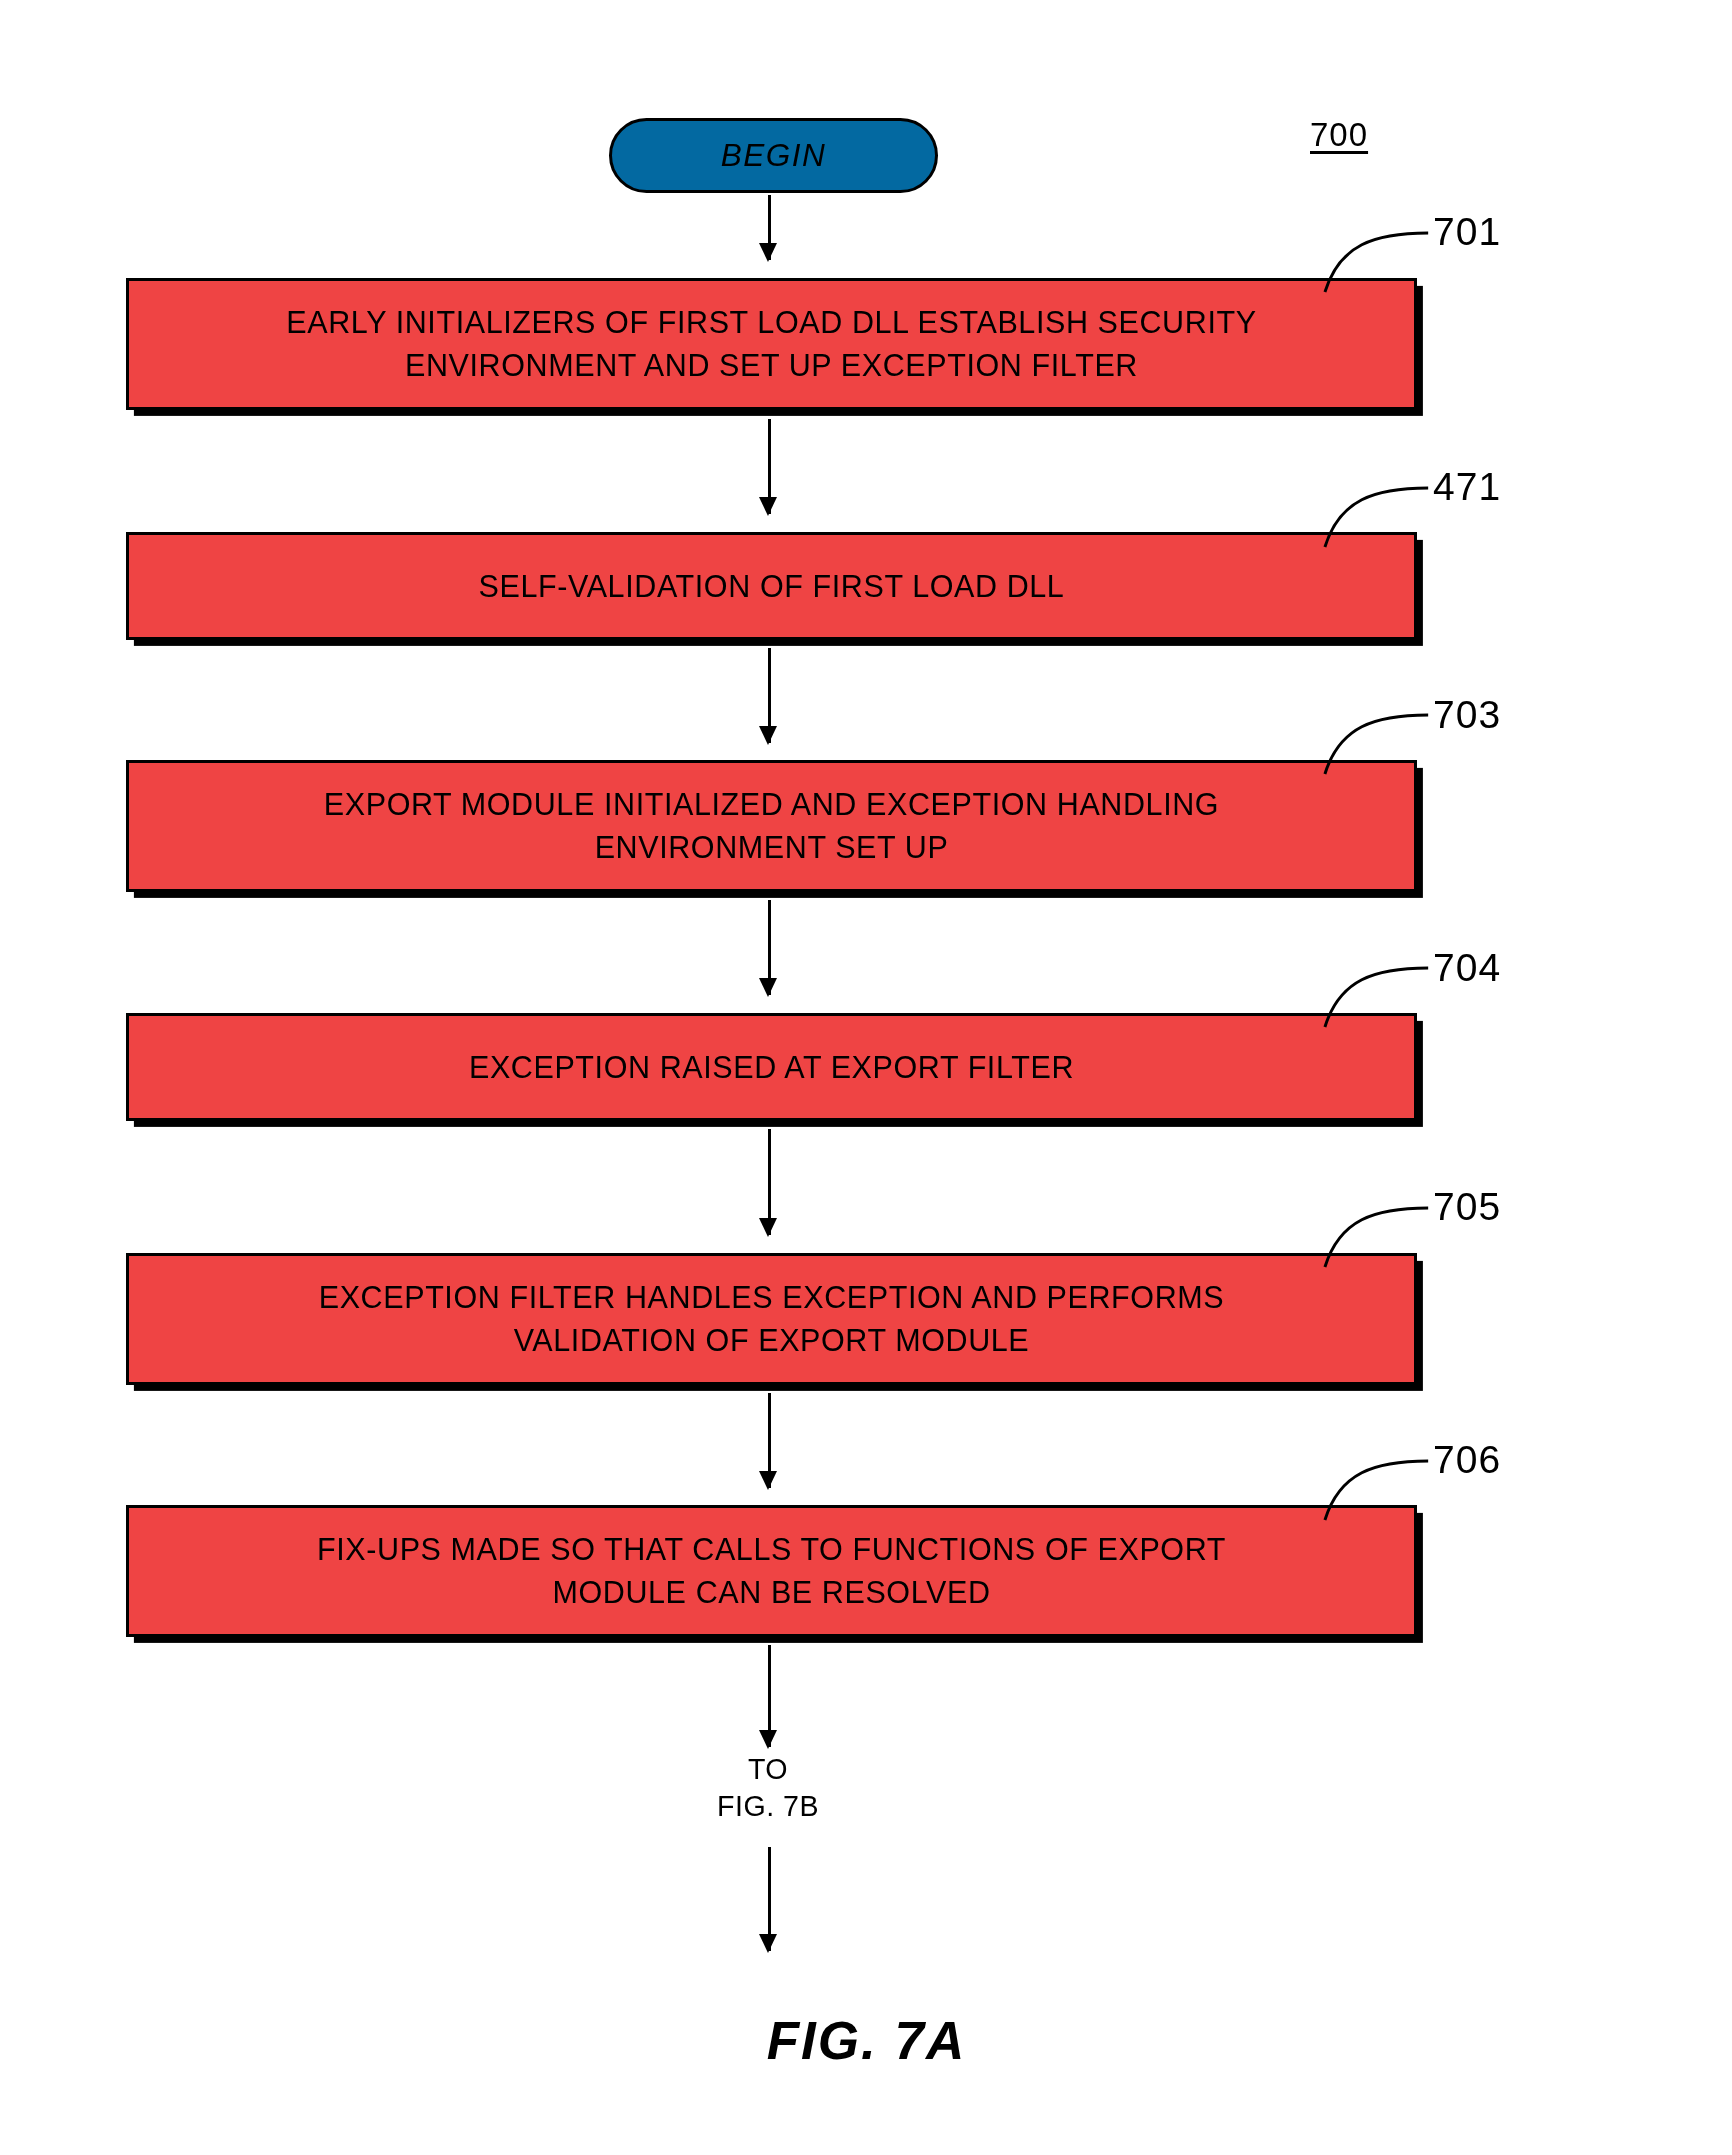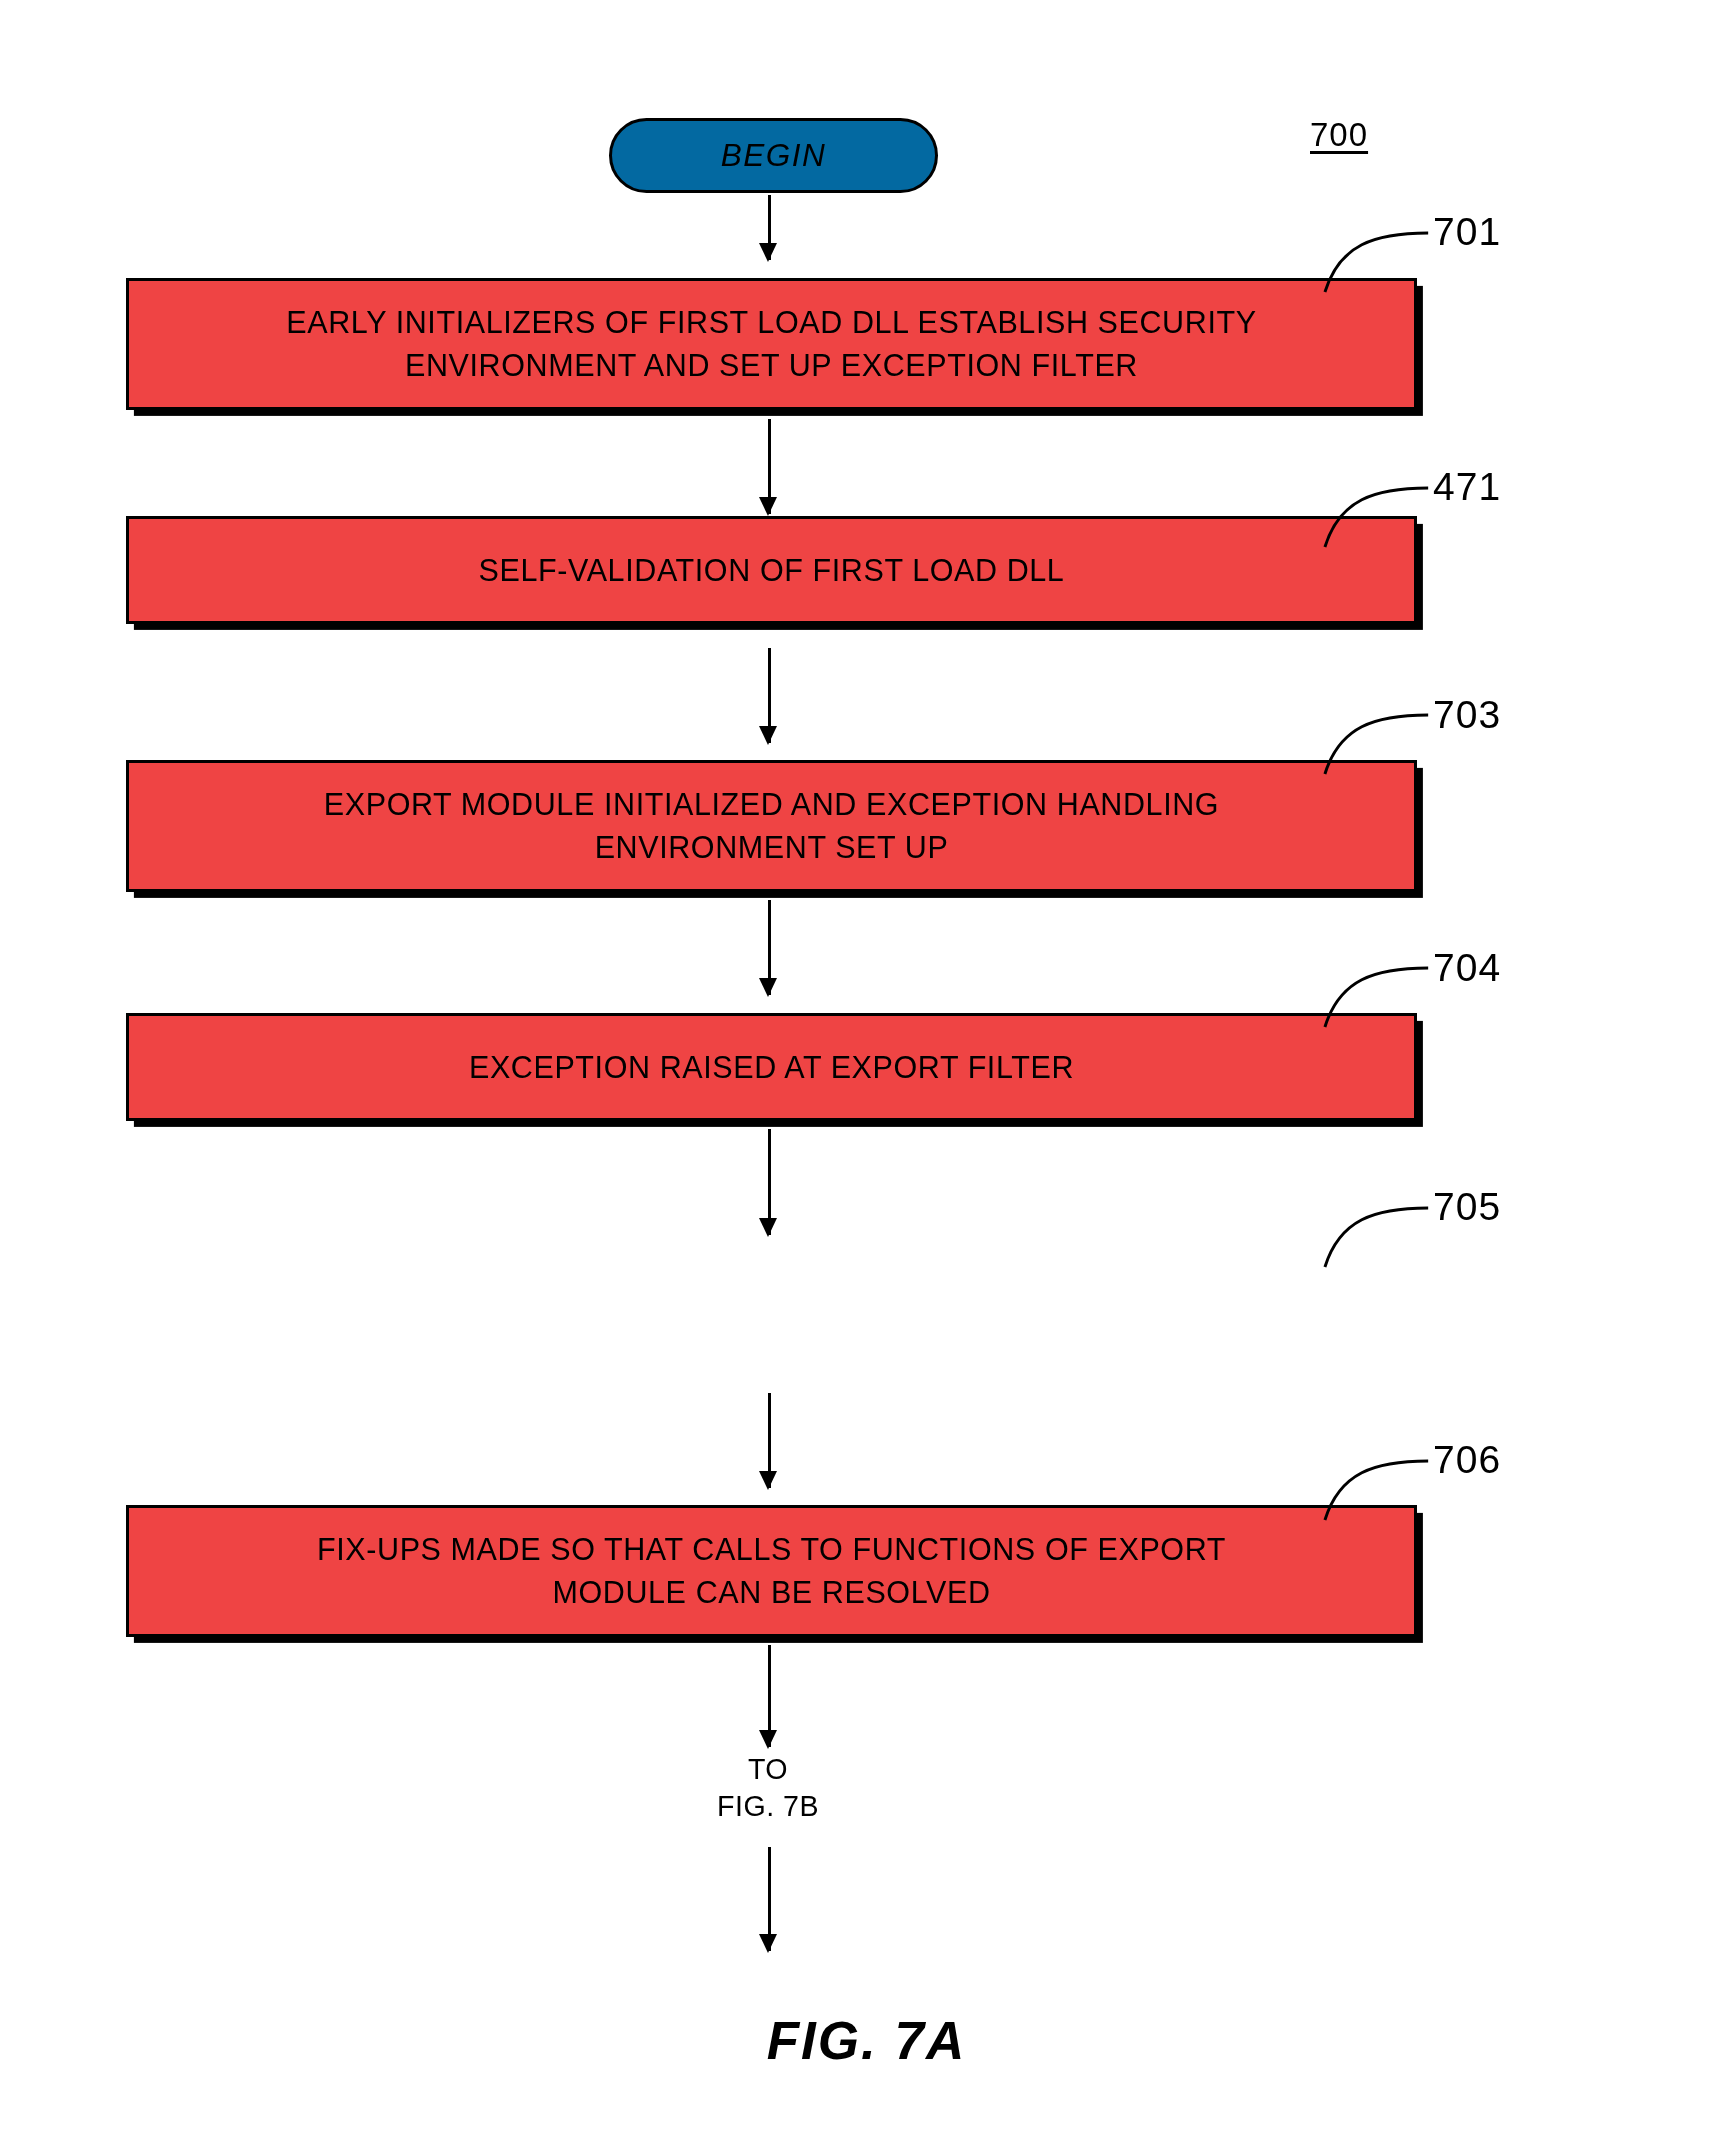--- a/index.html
+++ b/index.html
@@ -67,21 +67,21 @@
   }
   .node-text {
     font-size: 30.5px;
     line-height: 43px;
     letter-spacing: 0.6px;
     padding: 0 25.6px;
     white-space: pre-line;
   }
 
   .n701 { top: 278px;  height: 132px; }
-  .n702 { top: 516px;  height: 108px; }
+  .n702 { top: 532px;  height: 108px; }
   .n703 { top: 760px;  height: 132px; }
   .n704 { top: 1013px; height: 108px; }
   .n705 { top: 1253px; height: 132px; }
   .n706 { top: 1505px; height: 132px; }
 
   
   .ref-label {
     position: absolute;
     font-size: 39px;
     letter-spacing: 1px;
@@ -191,20 +191,24 @@
   <div class="node n704">
     <div class="node-text">EXCEPTION RAISED AT EXPORT FILTER</div>
   </div>
   <svg class="leader" style="left:1320px; top:960px; width:118px; height:69px;" viewBox="0 0 120 70" width="118" height="69">
     <path d="M 5 68 C 20 20, 55 8, 110 8" stroke="#000" stroke-width="3" fill="none"></path>
   </svg>
   <div class="ref-label" style="left:1433px; top:946px;">704</div>
 
   <div class="arrow a4"></div>
 
+  <div class="node n705">
+    <div class="node-text">EXCEPTION FILTER HANDLES EXCEPTION AND PERFORMS
+VALIDATION OF EXPORT MODULE</div>
+  </div>
   <svg class="leader" style="left:1320px; top:1200px; width:118px; height:69px;" viewBox="0 0 120 70" width="118" height="69">
     <path d="M 5 68 C 20 20, 55 8, 110 8" stroke="#000" stroke-width="3" fill="none"></path>
   </svg>
   <div class="ref-label" style="left:1433px; top:1185px;">705</div>
 
   <div class="arrow a5"></div>
 
   <div class="node n706">
     <div class="node-text">FIX-UPS MADE SO THAT CALLS TO FUNCTIONS OF EXPORT
 MODULE CAN BE RESOLVED</div>

